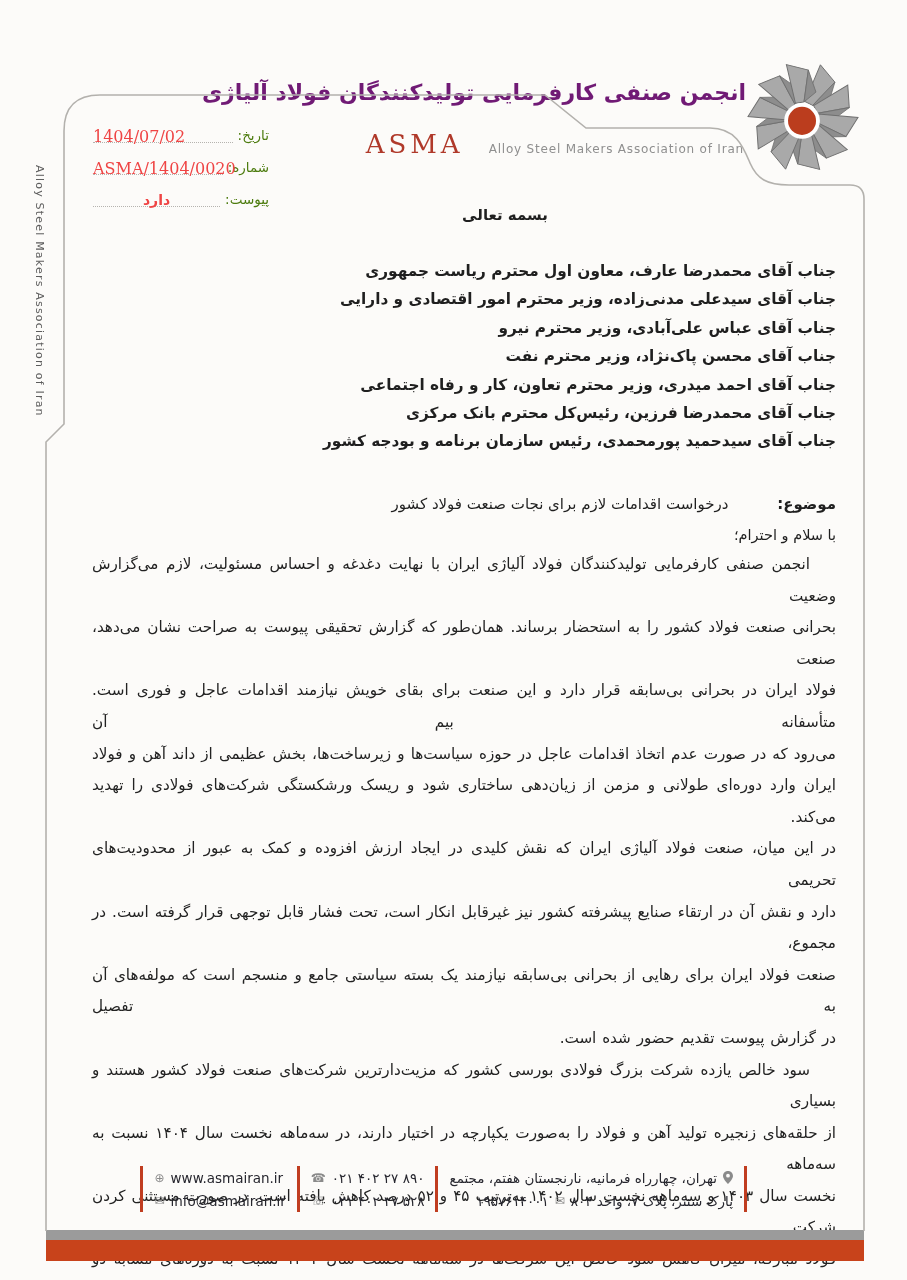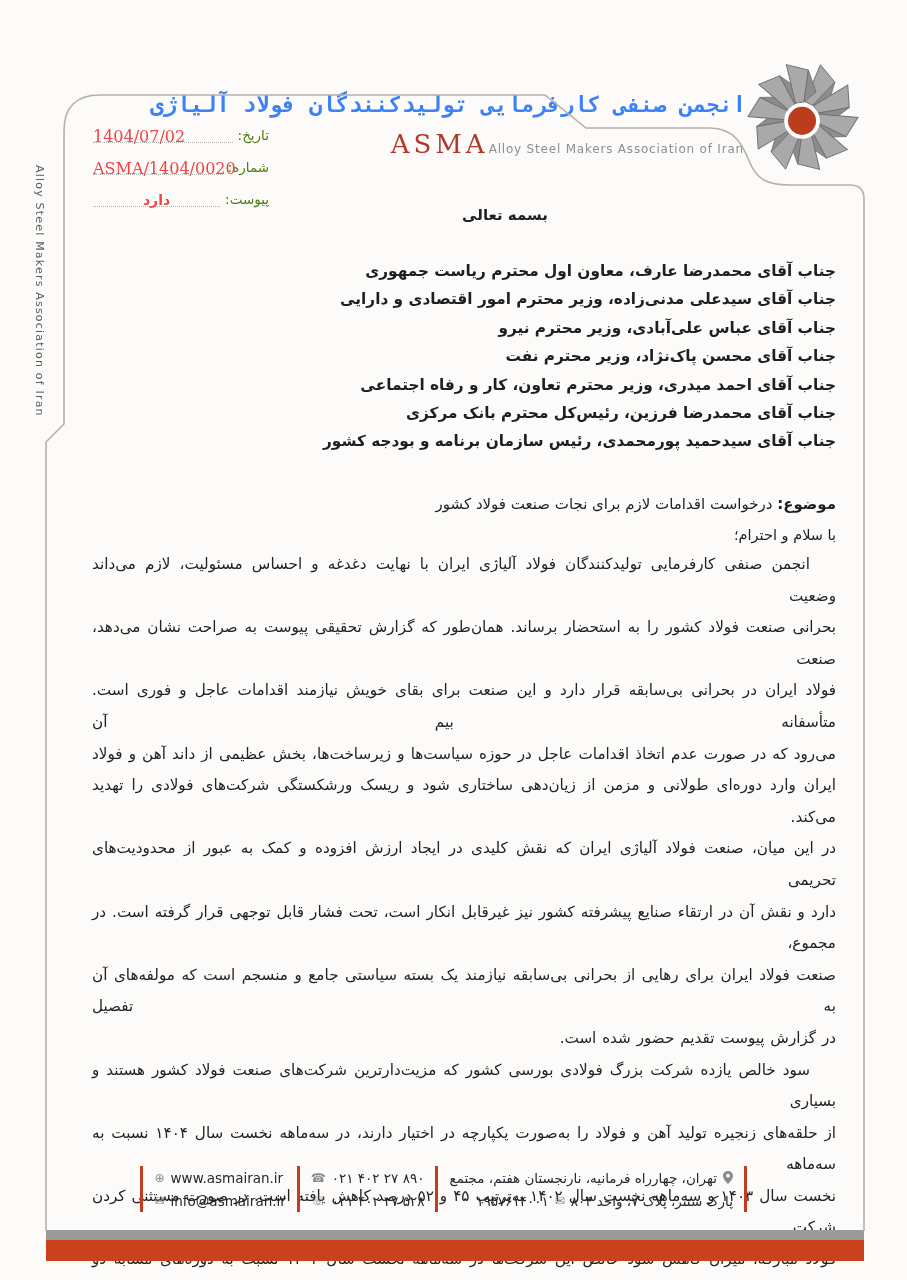--- a/index.html
+++ b/index.html
@@ -18,28 +18,27 @@
   
   .sidebar-text{
     left:33px; top:165px; height:272px;
     writing-mode:vertical-rl;
     font-size:11px; letter-spacing:1.2px; color:#5c5c5c;
     white-space:nowrap;
   }
 
   
   .org-title{
-    right:161px; top:92px; direction:rtl;
-    font-size:22px; font-weight:bold; color:#3b82f6;
+    right:161px; top:80px; direction:rtl;
+    font-size:22px; font-weight:bold; color:#701a75;
     letter-spacing:0;
-    font-family:Liberation Mono, monospace;
   }
   .org-subrow{
     right:163px; top:131px; display:flex; direction:ltr;
-    align-items:baseline; gap:0;
+    align-items:baseline; gap:25px;
   }
   .org-acronym{
     font-family:"DejaVu Serif", serif; font-size:26px; letter-spacing:4px;
     color:#b0392a; line-height:1;
   }
   .org-en{
     font-size:12px; letter-spacing:0.8px; color:#8f8f8f;
   }
   .logo{left:745px; top:59px;}
 
@@ -56,21 +55,21 @@
     left:50%; transform:translateX(-50%);
     font-family:"DejaVu Sans", sans-serif; font-weight:bold; font-size:14px; bottom:-2px;
   }
 
   
   .basmala{left:420px; top:206px; width:170px; text-align:center;
     font-weight:bold; font-size:15px; direction:rtl;}
   .recipients{right:71px; top:257px; direction:rtl; text-align:right;
     font-weight:bold; font-size:15.3px; line-height:28.4px; white-space:nowrap;}
   .subject{right:71px; top:495px; direction:rtl; font-size:15px;}
-  .subject .sj-label{font-weight:bold;}
+  .subject .sj-label{font-weight:bold;margin-left:44px;}
   .greeting{right:71px; top:527px; direction:rtl; font-size:14.5px;}
   .body-text{left:92px; right:71px; top:549px; direction:rtl;
     font-size:15.2px; line-height:31.6px; color:#222;}
   .body-text .line{text-align:justify; text-align-last:justify; word-spacing:1px;}
   .body-text .line.end{text-align-last:auto;}
   .body-text .line.indent{text-indent:26px;}
 
   
   .footer{right:160px; top:1166px; display:flex; direction:rtl;
     align-items:center; column-gap:11px; font-size:13.5px; color:#26262e;}
@@ -164,21 +163,21 @@
     </div>
 
   <div class="abs subject">
     <span class="sj-label">موضوع:</span><span> درخواست اقدامات لازم برای نجات صنعت فولاد کشور</span>
   </div>
 
   <div class="abs greeting">با سلام و احترام؛</div>
 
   <div class="abs body-text">
 
-      <div class="line indent">انجمن صنفی کارفرمایی تولیدکنندگان فولاد آلیاژی ایران با نهایت دغدغه و احساس مسئولیت، لازم می‌داند وضعیت</div>
+      <div class="line indent">انجمن صنفی کارفرمایی تولیدکنندگان فولاد آلیاژی ایران با نهایت دغدغه و احساس مسئولیت، لازم می‌گزارش وضعیت</div>
 
       <div class="line">بحرانی صنعت فولاد کشور را به استحضار برساند. همان‌طور که گزارش تحقیقی پیوست به صراحت نشان می‌دهد، صنعت</div>
 
       <div class="line">فولاد ایران در بحرانی بی‌سابقه قرار دارد و این صنعت برای بقای خویش نیازمند اقدامات عاجل و فوری است. متأسفانه بیم آن</div>
 
       <div class="line">می‌رود که در صورت عدم اتخاذ اقدامات عاجل در حوزه سیاست‌ها و زیرساخت‌ها، بخش عظیمی از داند آهن و فولاد</div>
 
       <div class="line">ایران وارد دوره‌ای طولانی و مزمن از زیان‌دهی ساختاری شود و ریسک ورشکستگی شرکت‌های فولادی را تهدید می‌کند.</div>
 
       <div class="line">در این میان، صنعت فولاد آلیاژی ایران که نقش کلیدی در ایجاد ارزش افزوده و کمک به عبور از محدودیت‌های تحریمی</div>

